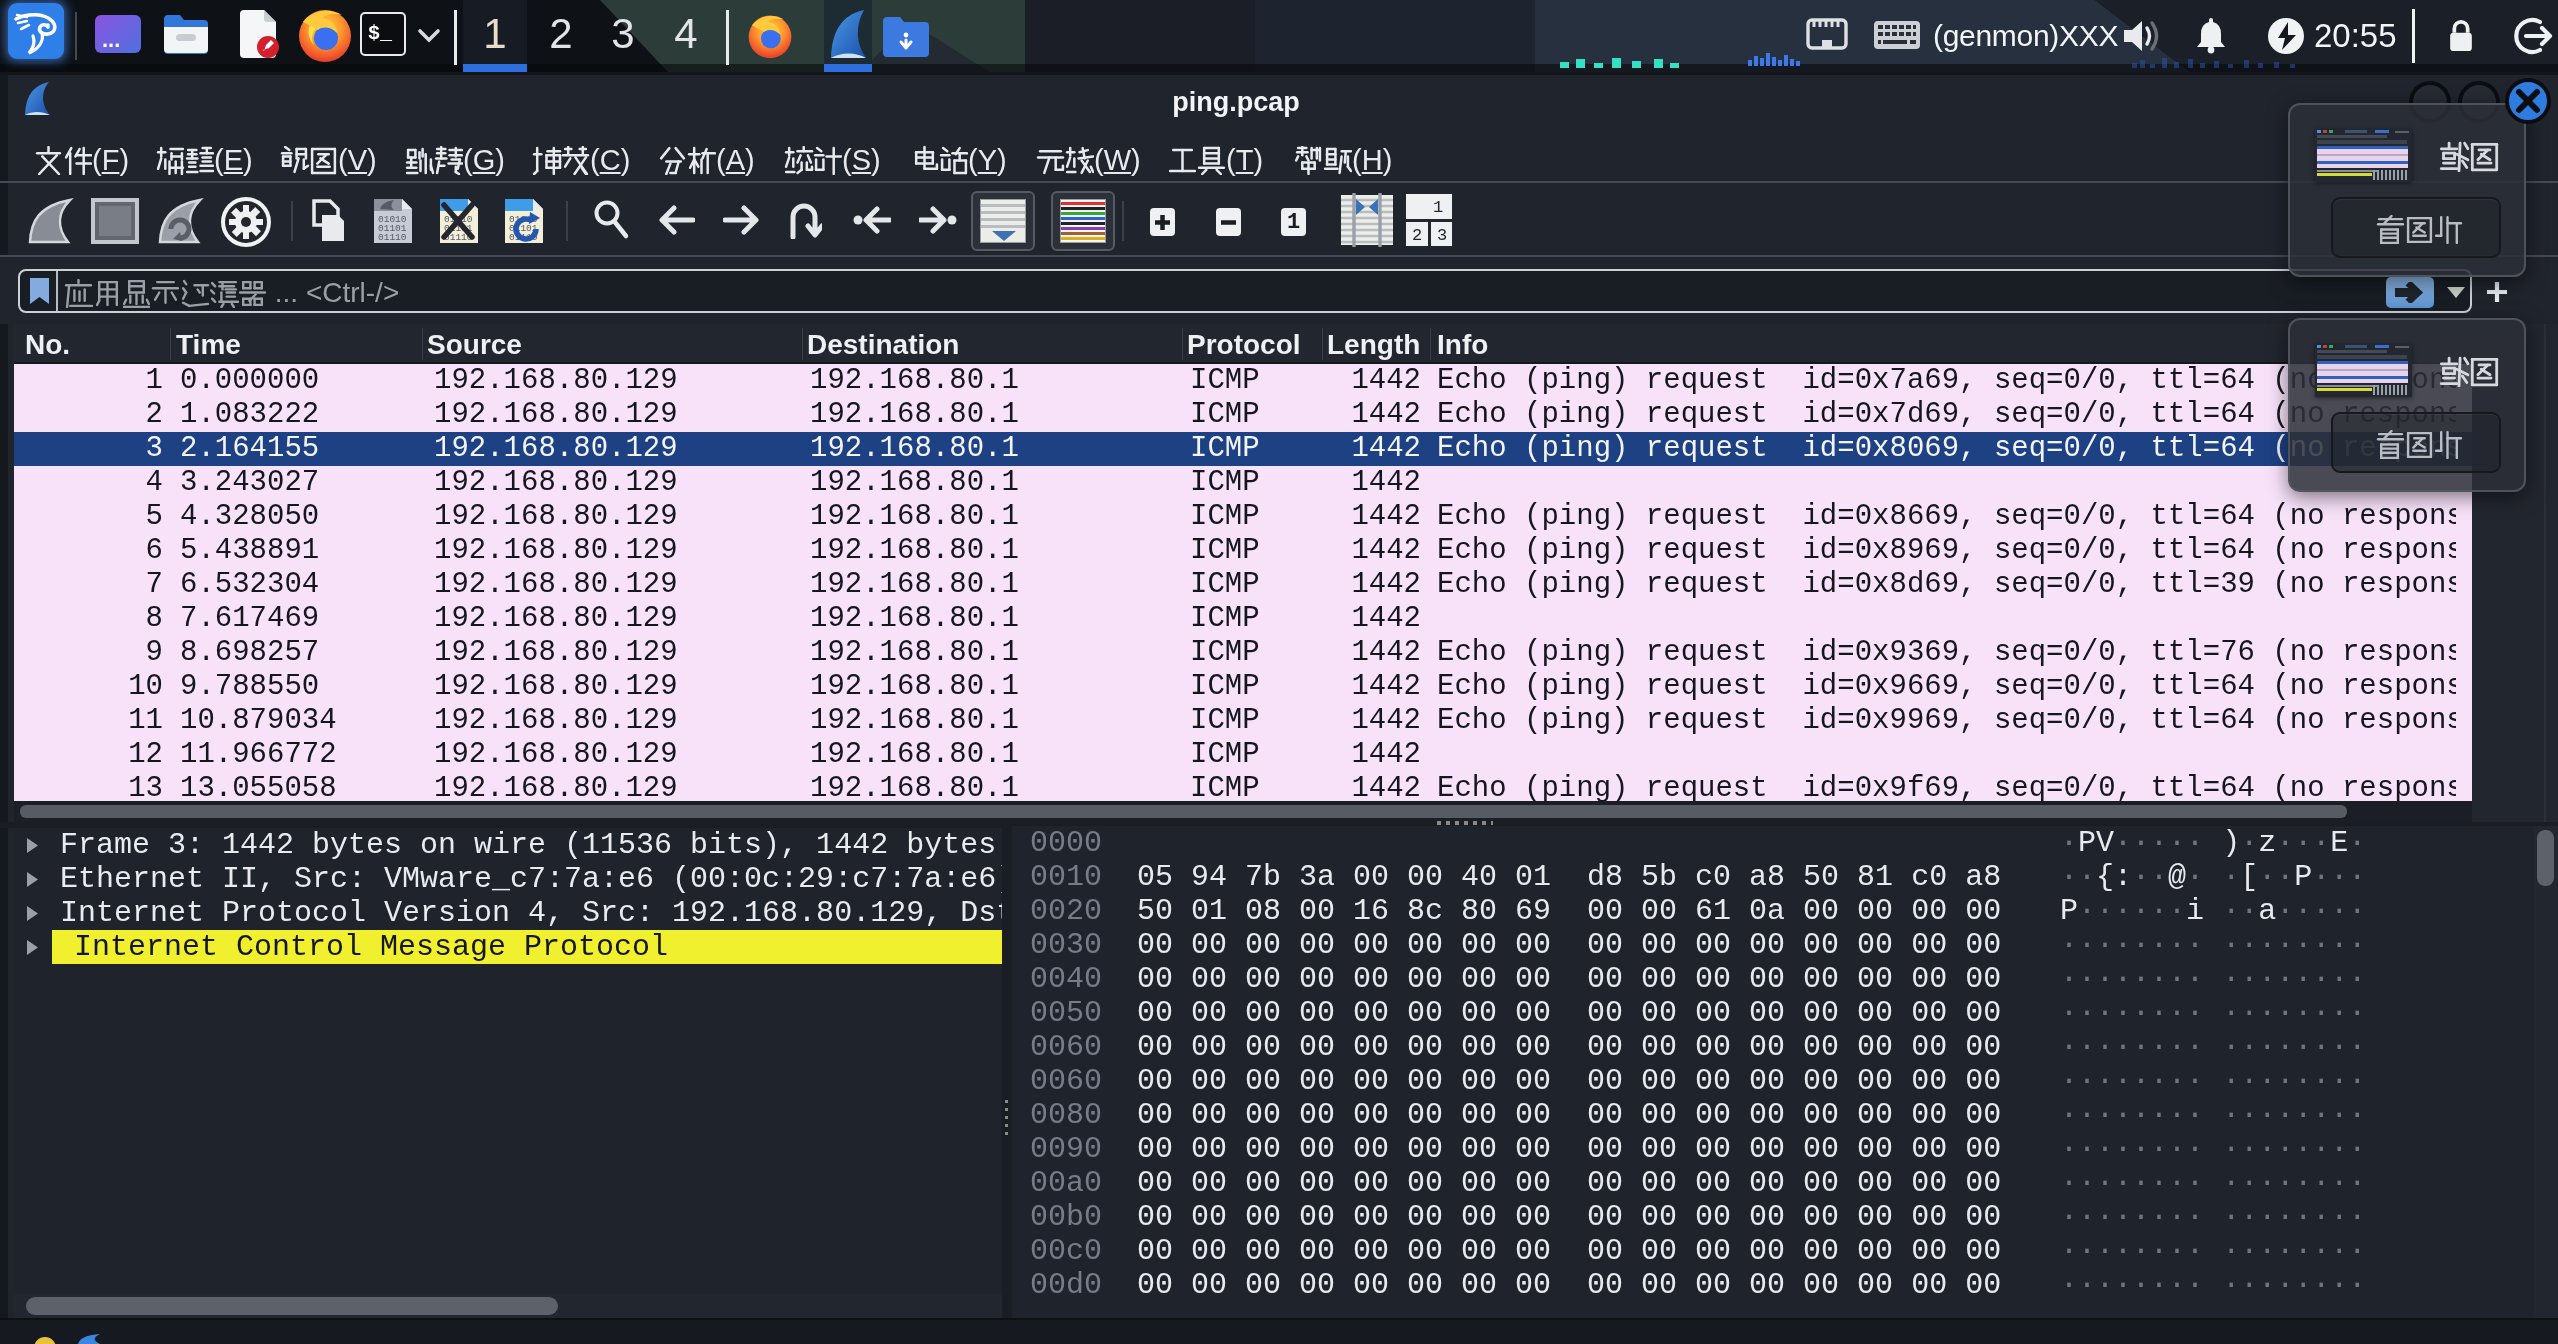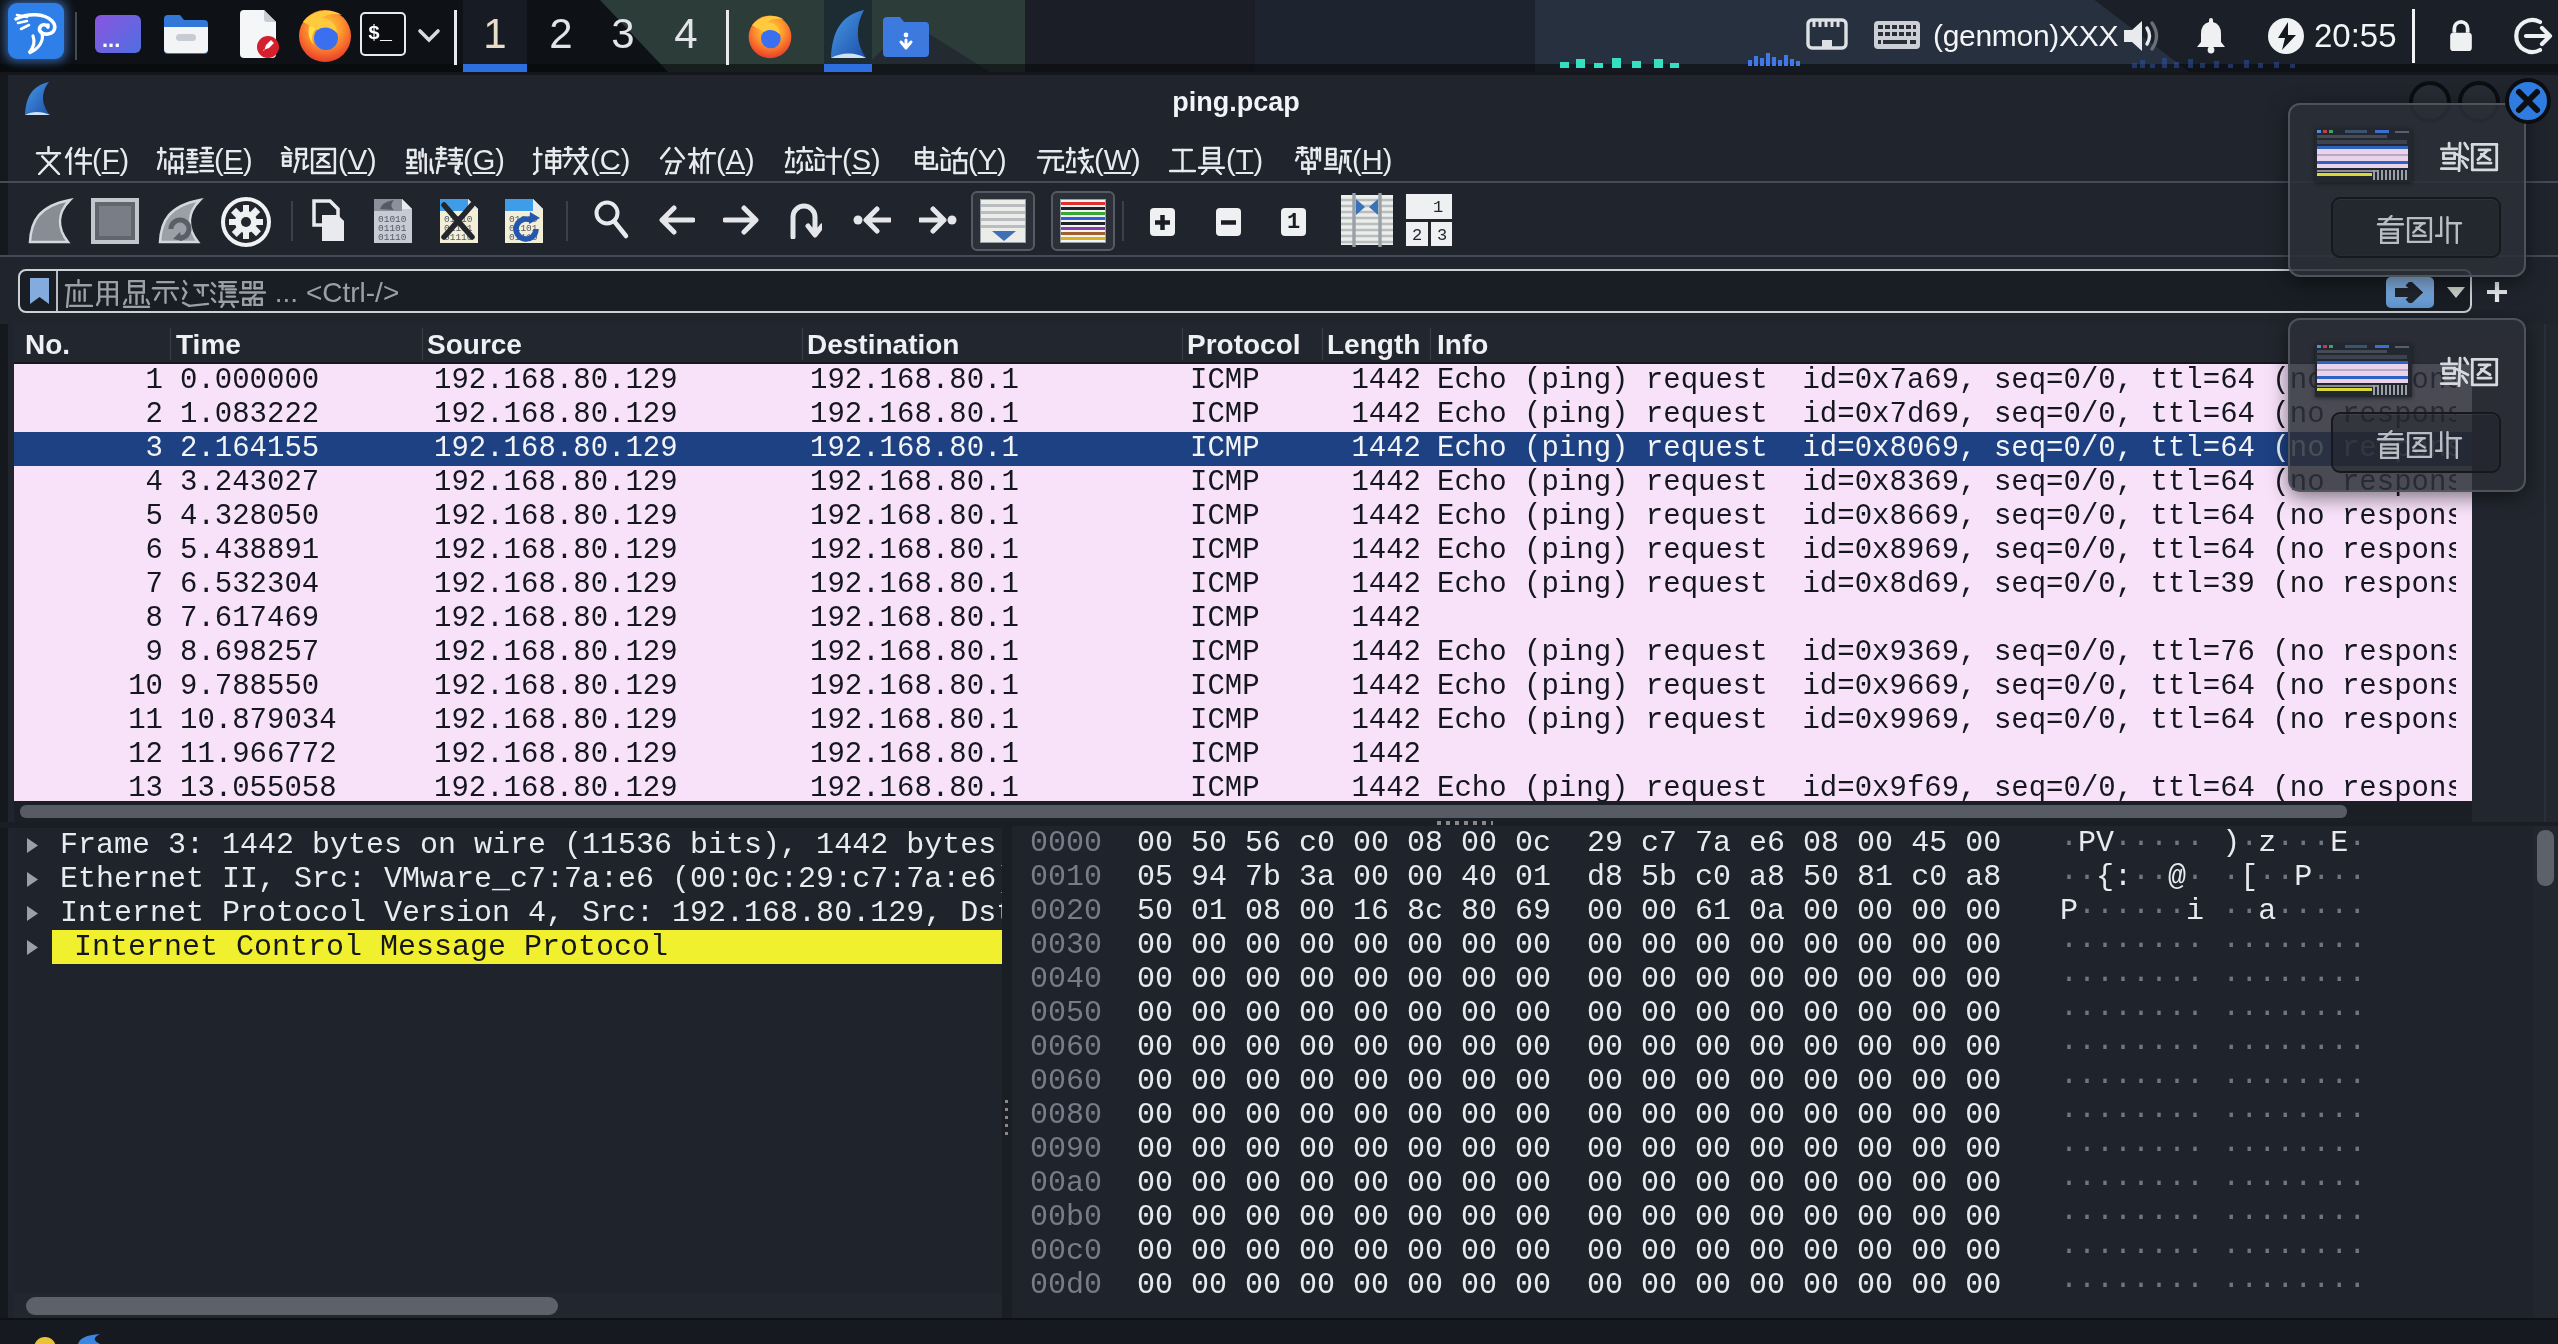--- a/index.html
+++ b/index.html
@@ -738,21 +738,20 @@
 <div class="abs" style="left:1265px;top:0;width:142px;text-align:right">1442</div>
 <div class="abs" style="left:1423px;top:0;width:1019px;overflow:hidden">Echo (ping) request  id=0x8069, seq=0/0, ttl=64 (no respons</div>
 </div>
 <div class="abs mono" style="left:0;top:102px;width:2458px;height:34px;color:#14171e;font-size:29px;line-height:34px;white-space:pre">
 <div class="abs" style="left:0;top:0;width:149px;text-align:right">4</div>
 <div class="abs" style="left:166px;top:0">3.243027</div>
 <div class="abs" style="left:420px;top:0">192.168.80.129</div>
 <div class="abs" style="left:796px;top:0">192.168.80.1</div>
 <div class="abs" style="left:1176px;top:0">ICMP</div>
 <div class="abs" style="left:1265px;top:0;width:142px;text-align:right">1442</div>
-<div class="abs" style="left:1423px;top:0;width:1019px;overflow:hidden">Echo (ping) request  id=0x8369, seq=0/0, ttl=64 (no respons</div>
 </div>
 <div class="abs mono" style="left:0;top:136px;width:2458px;height:34px;color:#14171e;font-size:29px;line-height:34px;white-space:pre">
 <div class="abs" style="left:0;top:0;width:149px;text-align:right">5</div>
 <div class="abs" style="left:166px;top:0">4.328050</div>
 <div class="abs" style="left:420px;top:0">192.168.80.129</div>
 <div class="abs" style="left:796px;top:0">192.168.80.1</div>
 <div class="abs" style="left:1176px;top:0">ICMP</div>
 <div class="abs" style="left:1265px;top:0;width:142px;text-align:right">1442</div>
 <div class="abs" style="left:1423px;top:0;width:1019px;overflow:hidden">Echo (ping) request  id=0x8669, seq=0/0, ttl=64 (no respons</div>
 </div>
@@ -850,21 +849,20 @@
     </svg>
 <div class="abs mono" style="left:38px;top:102px;width:950px;height:34px;background:#f0f02e;color:#14161c;font-size:30px;line-height:34px;white-space:pre;overflow:hidden;padding-left:22px">Internet Control Message Protocol</div>
 </div>
 <div class="abs" style="left:14px;top:1294px;width:988px;height:24px;background:#22262e"></div>
 <div class="abs" style="left:26px;top:1297px;width:532px;height:18px;background:#5d6169;border-radius:9px"></div>
 <div class="abs" style="left:1002px;top:822px;width:10px;height:496px;background:#1a1d23"></div>
 <div class="abs" style="left:1005px;top:1100px;width:3px;height:40px;background:repeating-linear-gradient(#888 0 3px,transparent 3px 8px)"></div>
 <div class="abs" style="left:1437px;top:821px;width:56px;height:4px;background:repeating-linear-gradient(90deg,#888 0 4px,transparent 4px 9px)"></div>
 <div class="abs" style="left:1012px;top:826px;width:1522px;height:492px;background:#1f232b;overflow:hidden">
 <div class="abs mono" style="left:18px;top:0px;height:34px;color:#777d88;font-size:30px;line-height:34px">0000</div>
-<div class="abs mono" style="left:125px;top:0px;height:34px;color:#e8eaef;font-size:30px;line-height:34px;white-space:pre">00 50 56 c0 00 08 00 0c  29 c7 7a e6 08 00 45 00</div>
 <div class="abs mono" style="left:1048px;top:0px;height:34px;font-size:30px;line-height:34px;white-space:pre"><span style="color:#70757f">·</span><span style="color:#e8eaef">P</span><span style="color:#e8eaef">V</span><span style="color:#70757f">·</span><span style="color:#70757f">·</span><span style="color:#70757f">·</span><span style="color:#70757f">·</span><span style="color:#70757f">·</span> <span style="color:#e8eaef">)</span><span style="color:#70757f">·</span><span style="color:#e8eaef">z</span><span style="color:#70757f">·</span><span style="color:#70757f">·</span><span style="color:#70757f">·</span><span style="color:#e8eaef">E</span><span style="color:#70757f">·</span></div>
 <div class="abs mono" style="left:18px;top:34px;height:34px;color:#777d88;font-size:30px;line-height:34px">0010</div>
 <div class="abs mono" style="left:125px;top:34px;height:34px;color:#e8eaef;font-size:30px;line-height:34px;white-space:pre">05 94 7b 3a 00 00 40 01  d8 5b c0 a8 50 81 c0 a8</div>
 <div class="abs mono" style="left:1048px;top:34px;height:34px;font-size:30px;line-height:34px;white-space:pre"><span style="color:#70757f">·</span><span style="color:#70757f">·</span><span style="color:#e8eaef">{</span><span style="color:#e8eaef">:</span><span style="color:#70757f">·</span><span style="color:#70757f">·</span><span style="color:#e8eaef">@</span><span style="color:#70757f">·</span> <span style="color:#70757f">·</span><span style="color:#e8eaef">[</span><span style="color:#70757f">·</span><span style="color:#70757f">·</span><span style="color:#e8eaef">P</span><span style="color:#70757f">·</span><span style="color:#70757f">·</span><span style="color:#70757f">·</span></div>
 <div class="abs mono" style="left:18px;top:68px;height:34px;color:#777d88;font-size:30px;line-height:34px">0020</div>
 <div class="abs mono" style="left:125px;top:68px;height:34px;color:#e8eaef;font-size:30px;line-height:34px;white-space:pre">50 01 08 00 16 8c 80 69  00 00 61 0a 00 00 00 00</div>
 <div class="abs mono" style="left:1048px;top:68px;height:34px;font-size:30px;line-height:34px;white-space:pre"><span style="color:#e8eaef">P</span><span style="color:#70757f">·</span><span style="color:#70757f">·</span><span style="color:#70757f">·</span><span style="color:#70757f">·</span><span style="color:#70757f">·</span><span style="color:#70757f">·</span><span style="color:#e8eaef">i</span> <span style="color:#70757f">·</span><span style="color:#70757f">·</span><span style="color:#e8eaef">a</span><span style="color:#70757f">·</span><span style="color:#70757f">·</span><span style="color:#70757f">·</span><span style="color:#70757f">·</span><span style="color:#70757f">·</span></div>
 <div class="abs mono" style="left:18px;top:102px;height:34px;color:#777d88;font-size:30px;line-height:34px">0030</div>
 <div class="abs mono" style="left:125px;top:102px;height:34px;color:#e8eaef;font-size:30px;line-height:34px;white-space:pre">00 00 00 00 00 00 00 00  00 00 00 00 00 00 00 00</div>
 <div class="abs mono" style="left:1048px;top:102px;height:34px;font-size:30px;line-height:34px;white-space:pre"><span style="color:#70757f">·</span><span style="color:#70757f">·</span><span style="color:#70757f">·</span><span style="color:#70757f">·</span><span style="color:#70757f">·</span><span style="color:#70757f">·</span><span style="color:#70757f">·</span><span style="color:#70757f">·</span> <span style="color:#70757f">·</span><span style="color:#70757f">·</span><span style="color:#70757f">·</span><span style="color:#70757f">·</span><span style="color:#70757f">·</span><span style="color:#70757f">·</span><span style="color:#70757f">·</span><span style="color:#70757f">·</span></div>

